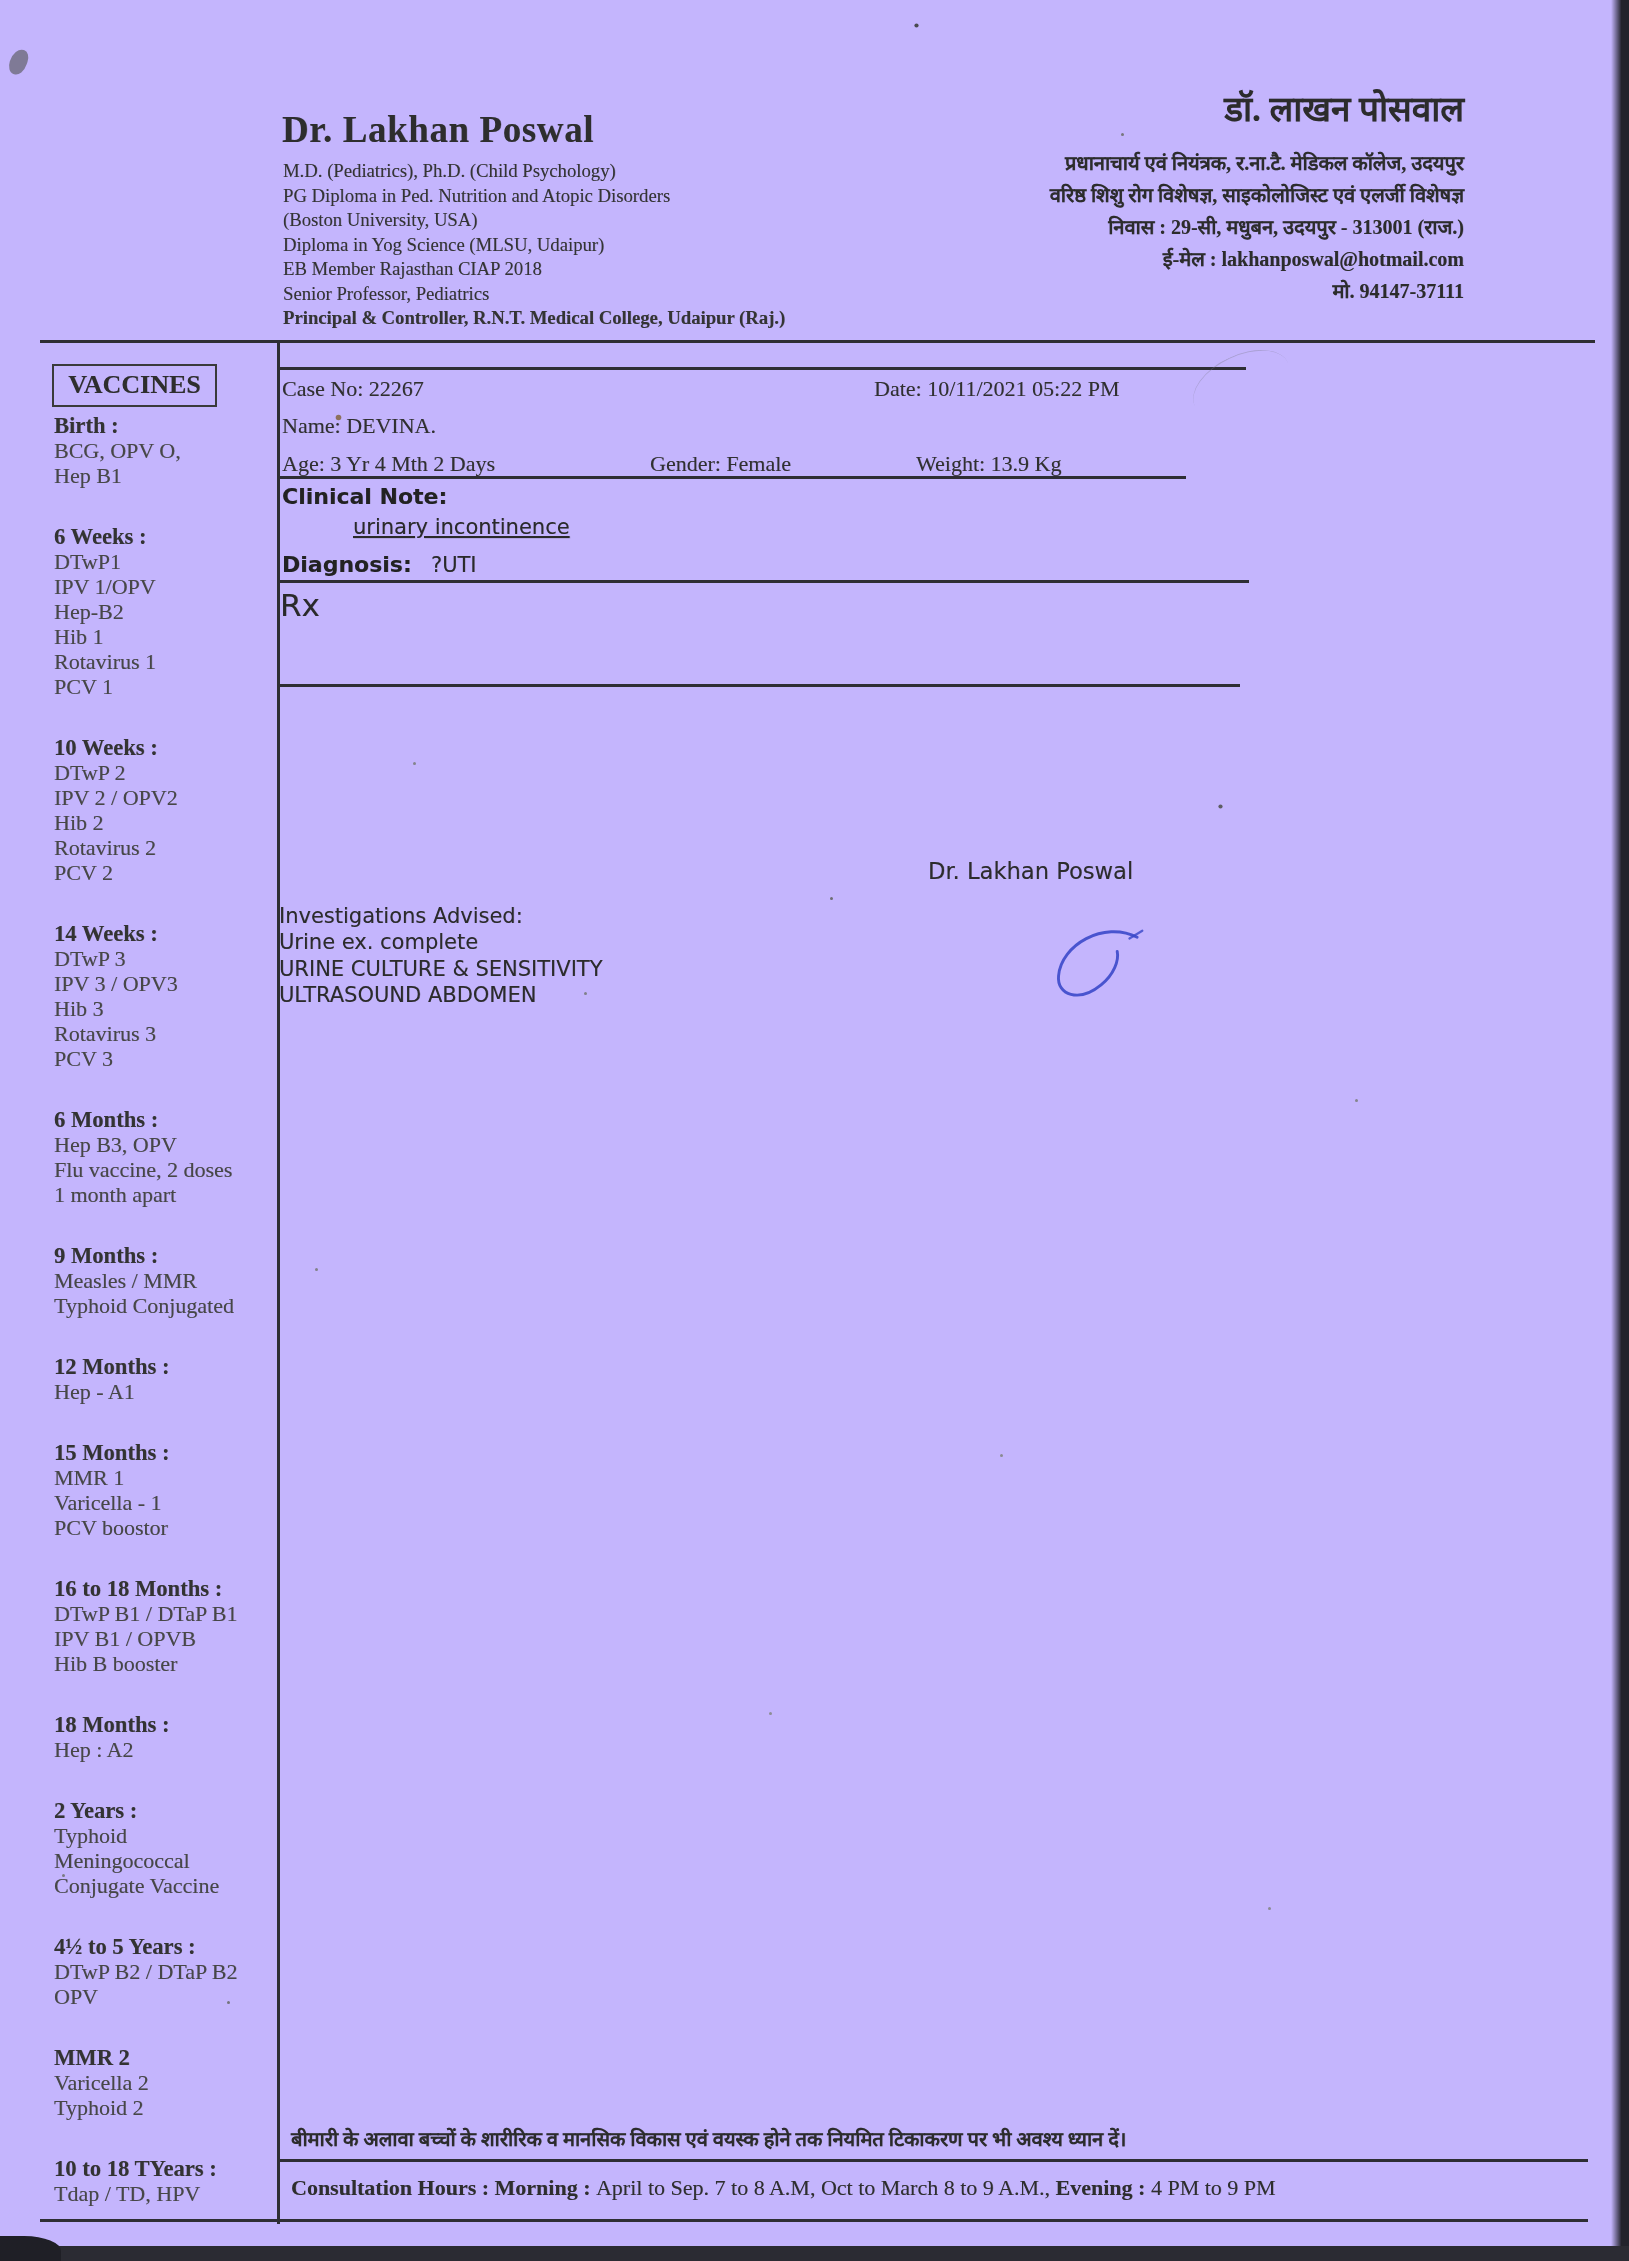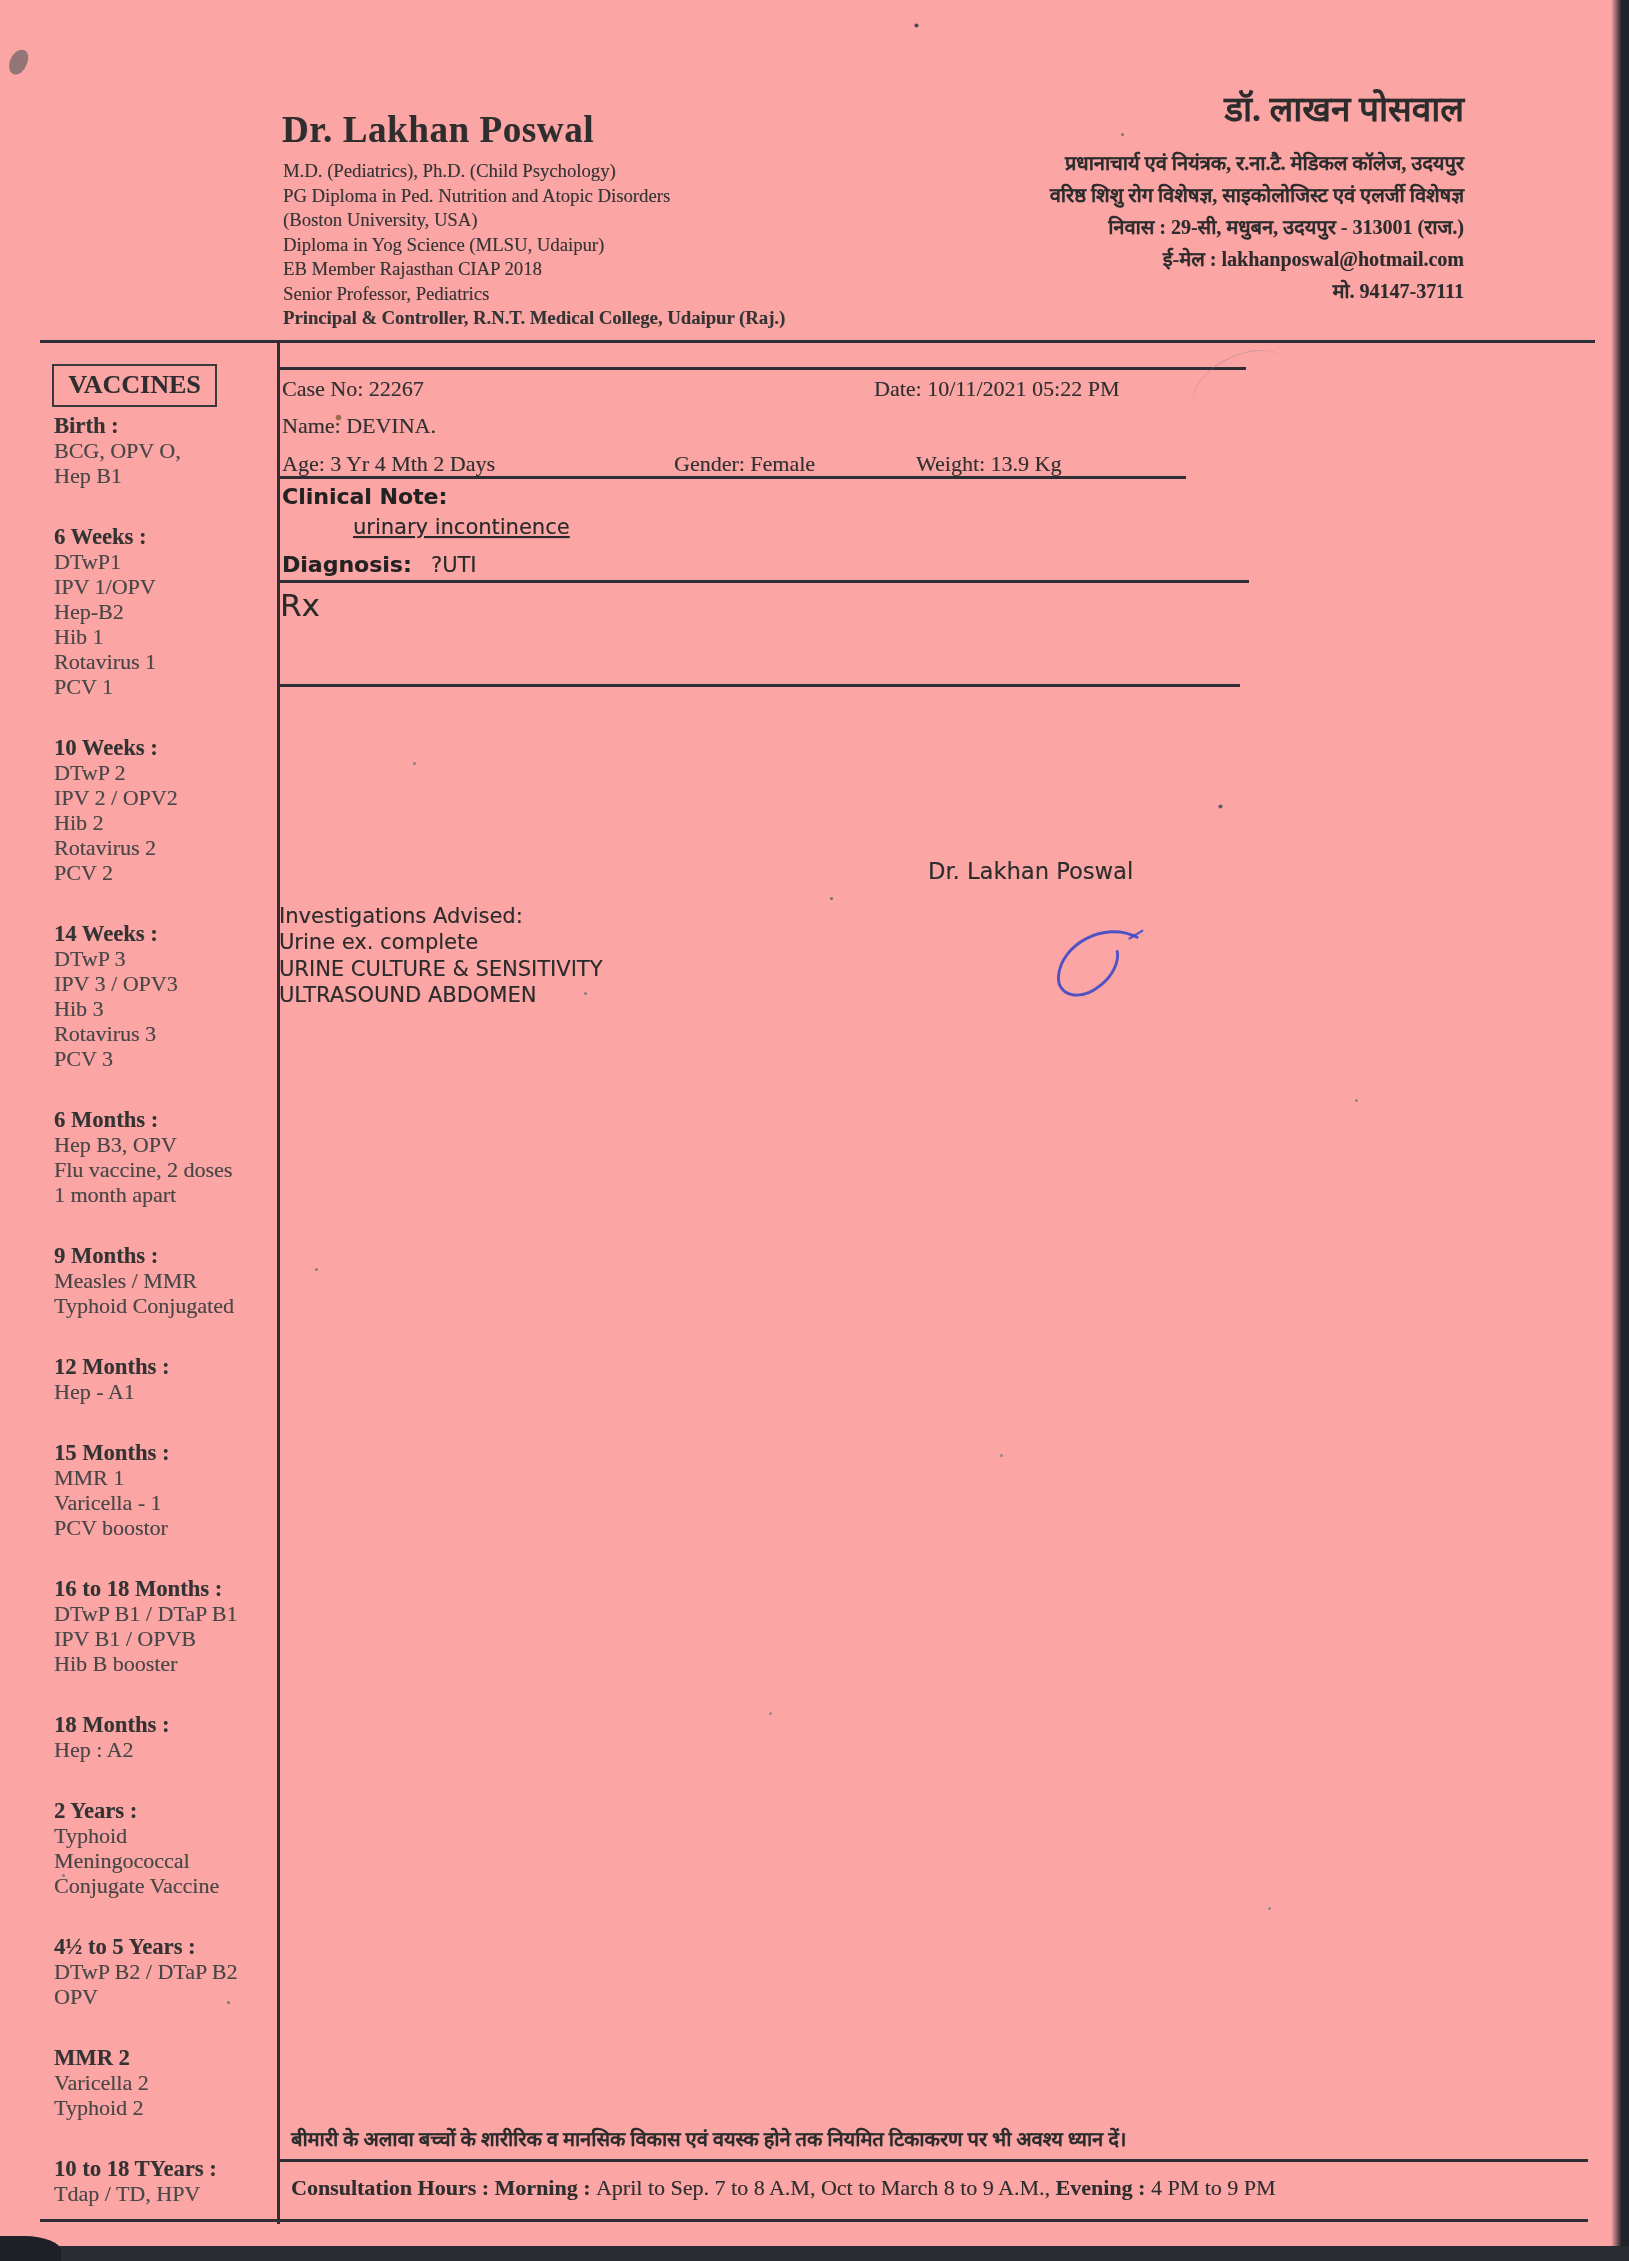--- a/index.html
+++ b/index.html
@@ -1,16 +1,16 @@
 <!DOCTYPE html>
 <html style="font-size:10.3px"><head>
 <meta charset="utf-8">
 <style>
   html,body{margin:0;padding:0;background:#d8dae0;}
-  .page{position:relative;width:1630px;height:2261px;background:#fca5a5;overflow:hidden;
+  .page{position:relative;width:1630px;height:2261px;background:#c4b5fd;overflow:hidden;
         font-family:"Liberation Serif",serif;color:#3a3a3a;}
   .abs{position:absolute;}
   .ink{text-shadow:0.4px 0.4px 0.6px rgba(55,55,60,0.35);}
   .b{font-weight:bold;}
   .hline{background:#2e2e34;}
   .vline{background:#2e2e34;}
   
   .doc-name{font-size:37px;font-weight:bold;color:#2e2e2e;letter-spacing:0.6px;}
   .creds{font-size:18.7px;line-height:24.5px;color:#343434;}
   .hindi-block{text-align:right;font-weight:bold;color:#2c2c2c;}
@@ -187,21 +187,21 @@
 
   <div class="abs ink fld" style="left:282px;top:413px;">
     <span>Name:</span>
     <span>DEVINA.</span>
   </div>
 
   <div class="abs ink fld" style="left:282px;top:451px;">
     <span>Age:</span>
     <span>3 Yr 4 Mth 2 Days</span>
   </div>
-  <div class="abs ink fld" style="left:650px;top:451px;margin-left:24px;">
+  <div class="abs ink fld" style="left:650px;top:451px;">
     <span>Gender:</span>
     <span>Female</span>
   </div>
   <div class="abs ink fld" style="left:916px;top:451px;">
     <span>Weight:</span>
     <span>13.9 Kg</span>
   </div>
 
   <div class="abs hline" style="left:277px;top:476px;width:909px;height:2.6px;"></div>
 

